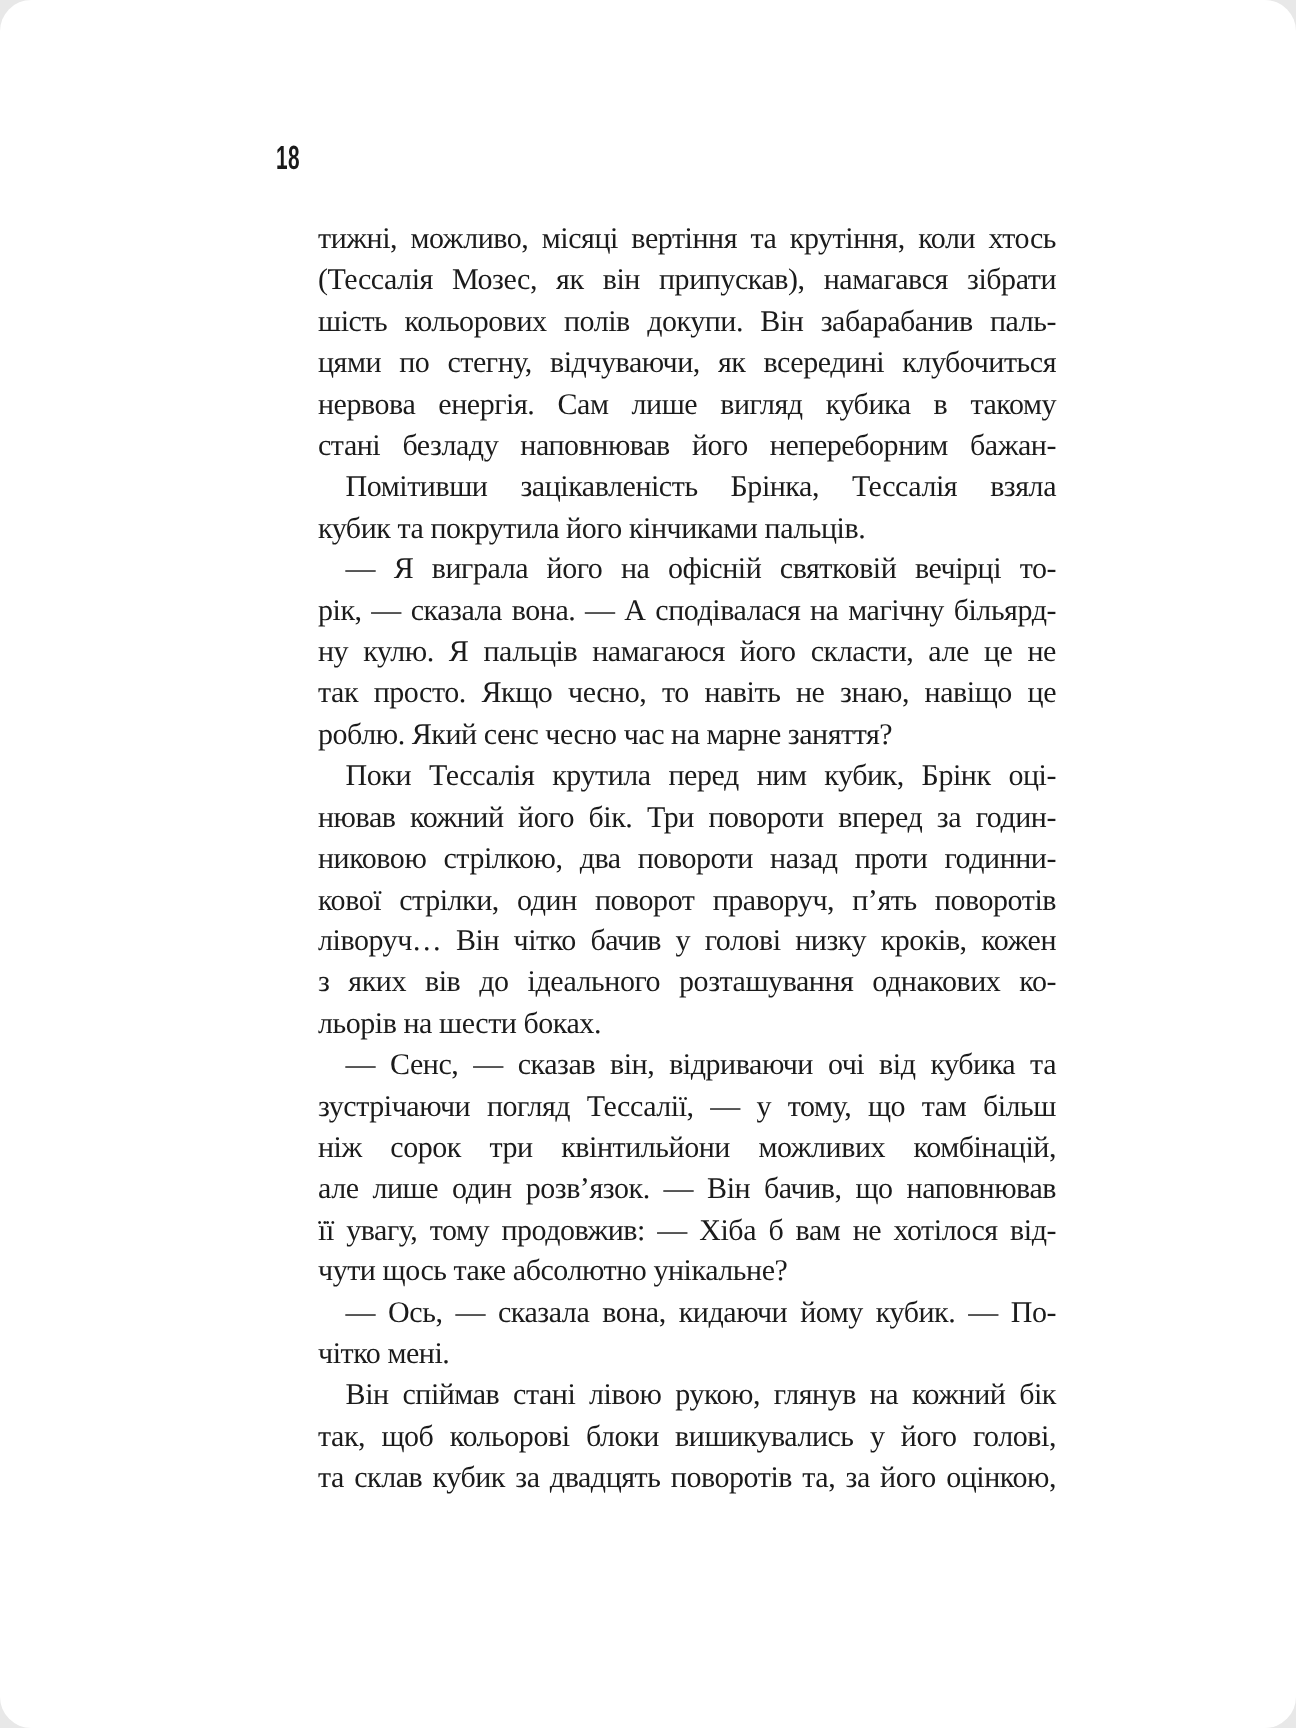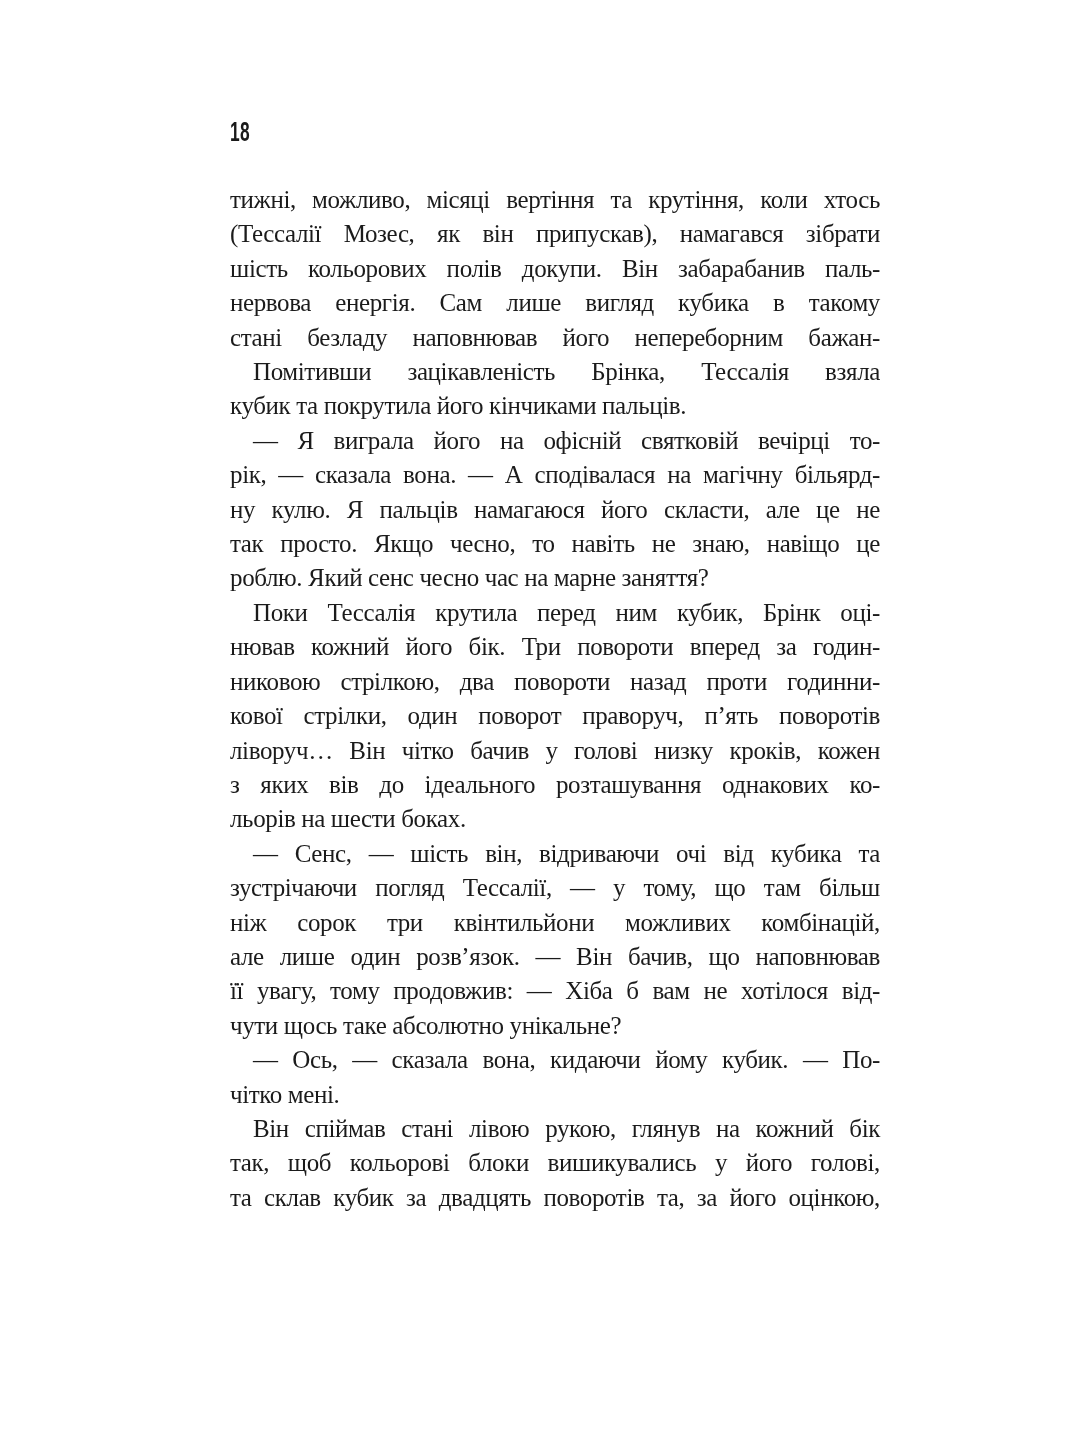--- a/index.html
+++ b/index.html
@@ -5,20 +5,21 @@
   * { margin: 0; padding: 0; box-sizing: border-box; }
   html, body { background: #e8e8e8; }
   .page {
     position: relative;
     width: 1080px;
     height: 1440px;
     background: #ffffff;
     overflow: hidden;
     font-family: "Liberation Serif", "DejaVu Serif", serif;
     color: #161616;
+    border-radius: 26px;
   }
   .page-number {
     position: absolute;
     left: 230px;
     top: 116px;
     font-family: "Liberation Sans", "DejaVu Sans", sans-serif;
     font-size: 28px;
     font-weight: 600;
     color: #1a1a1a;
     display: inline-block;
@@ -34,38 +35,40 @@
     font-size: 25px;
     line-height: 34.4px;
     letter-spacing: -0.015em;
     color: #1b1b1b;
   }
   .para { margin: 0; }
   .line {
     text-align: justify;
     text-align-last: justify;
     white-space: normal;
+    margin-left: 35px;
   }
   .line.last {
     text-align-last: left;
   }
   .para.indent .line:first-child {
     text-indent: 23px;
   }
 </style>
 </head>
 <body>
 
 <div class="page">
   <span class="page-number">18</span>
   <div class="page-text">
       <div class="para">
         <div class="line">тижні, можливо, місяці вертіння та крутіння, коли хтось</div>
-        <div class="line">(Тессалії Мозес, як він припускав), намагався зібрати</div>
+        <div class="line">(Тессалія Мозес, як він припускав), намагався зібрати</div>
         <div class="line">шість кольорових полів докупи. Він забарабанив паль-</div>
+        <div class="line">цями по стегну, відчуваючи, як всередині клубочиться</div>
         <div class="line">нервова енергія. Сам лише вигляд кубика в такому</div>
         <div class="line">стані безладу наповнював його непереборним бажан-</div>
       </div>
       <div class="para indent">
         <div class="line">Помітивши зацікавленість Брінка, Тессалія взяла</div>
         <div class="line last">кубик та покрутила його кінчиками пальців.</div>
       </div>
       <div class="para indent">
         <div class="line">— Я виграла його на офісній святковій вечірці то-</div>
         <div class="line">рік, — сказала вона. — А сподівалася на магічну більярд-</div>
@@ -76,21 +79,21 @@
       <div class="para indent">
         <div class="line">Поки Тессалія крутила перед ним кубик, Брінк оці-</div>
         <div class="line">нював кожний його бік. Три повороти вперед за годин-</div>
         <div class="line">никовою стрілкою, два повороти назад проти годинни-</div>
         <div class="line">кової стрілки, один поворот праворуч, п’ять поворотів</div>
         <div class="line">ліворуч… Він чітко бачив у голові низку кроків, кожен</div>
         <div class="line">з яких вів до ідеального розташування однакових ко-</div>
         <div class="line last">льорів на шести боках.</div>
       </div>
       <div class="para indent">
-        <div class="line">— Сенс, — шість він, відриваючи очі від кубика та</div>
+        <div class="line">— Сенс, — сказав він, відриваючи очі від кубика та</div>
         <div class="line">зустрічаючи погляд Тессалії, — у тому, що там більш</div>
         <div class="line">ніж сорок три квінтильйони можливих комбінацій,</div>
         <div class="line">але лише один розв’язок. — Він бачив, що наповнював</div>
         <div class="line">її увагу, тому продовжив: — Хіба б вам не хотілося від-</div>
         <div class="line last">чути щось таке абсолютно унікальне?</div>
       </div>
       <div class="para indent">
         <div class="line">— Ось, — сказала вона, кидаючи йому кубик. — По-</div>
         <div class="line last">чітко мені.</div>
       </div>

